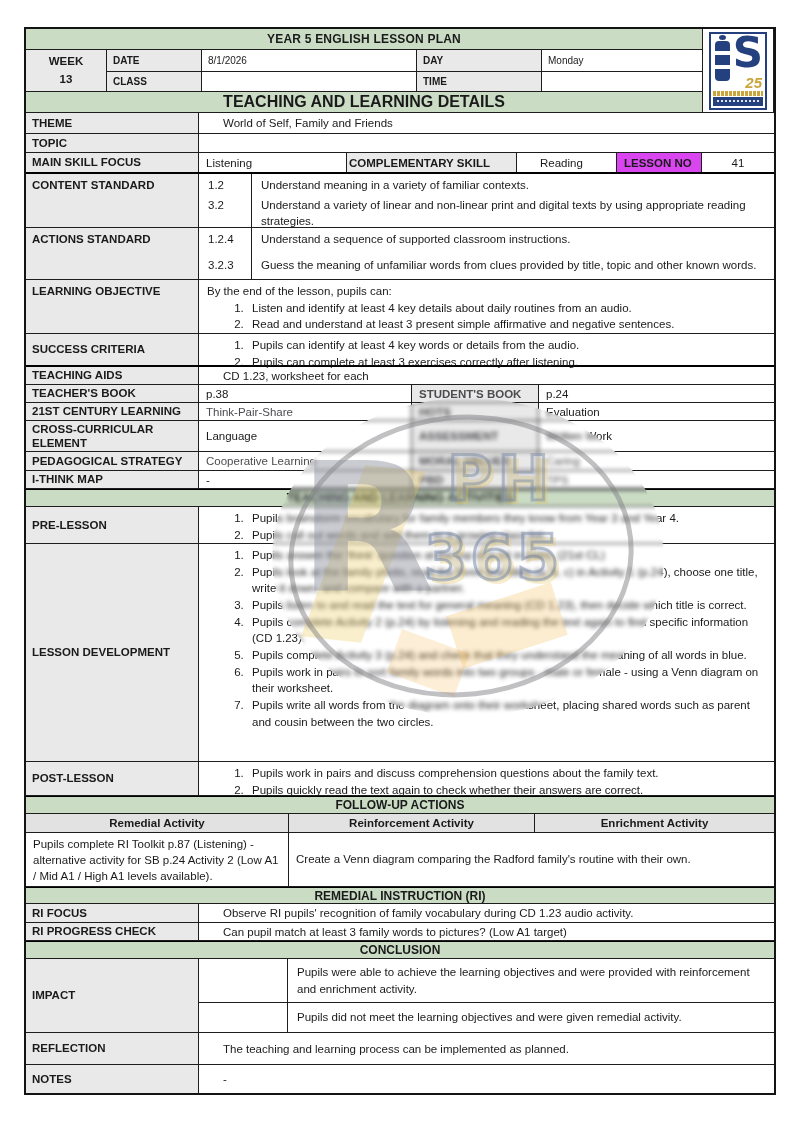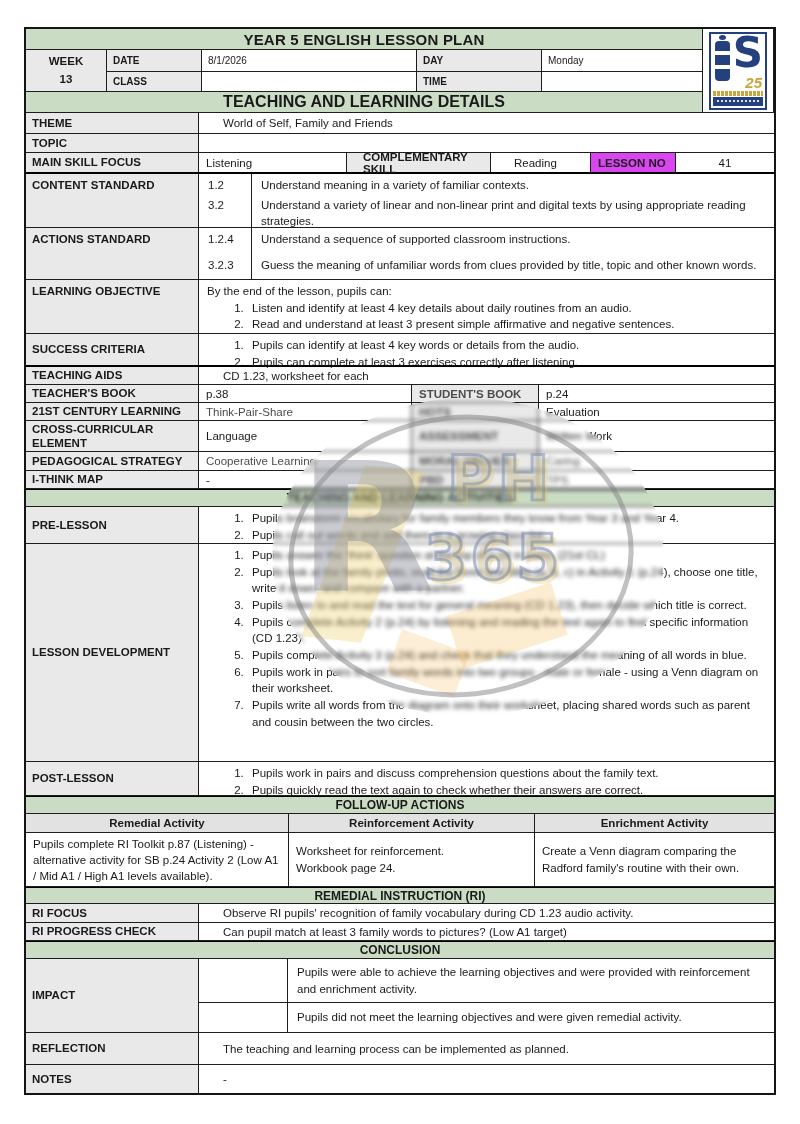--- a/index.html
+++ b/index.html
@@ -6,21 +6,21 @@
   body { background: #fff; font-family: "Liberation Sans", sans-serif; color: #1a1a1a; }
   .page { position: relative; width: 800px; height: 1124px; background: #fff; overflow: hidden; }
   .sheet { position: absolute; left: 24px; top: 27px; width: 752px; border: 2px solid #141414; background: #fff; }
 
   
   .hdr { display: grid; grid-template-columns: 81px 95px 215px 125px 161px 71px; grid-template-rows: 21px 22px 20px 21px; }
   .hdr > div { border-right: 1px solid #1d1d1d; border-bottom: 1px solid #1d1d1d; }
   .band-bg { background: #cbdcc5; }
   .gray-bg { background: #e9e9e9; }
   .h-title { grid-column: 1/6; grid-row: 1; display:flex; align-items:center; justify-content:center;
-             font-weight: bold; font-size: 15px; letter-spacing: .2px; }
+             font-weight: bold; font-size: 12px; letter-spacing: .2px; }
   .h-logo { grid-column: 6; grid-row: 1/5; border-bottom: none; display:flex; align-items:center; justify-content:center; background:#fff; }
   .h-week { grid-column: 1; grid-row: 2/4; display:flex; flex-direction:column; align-items:center; justify-content:center;
             font-weight:bold; font-size: 11.5px; line-height: 1.5; }
   .h-cell { display:flex; align-items:center; padding: 0 6px; font-size: 10px; }
   .h-lab  { font-weight: bold; }
   .h-band { grid-column: 1/6; grid-row: 4; display:flex; align-items:center; justify-content:center;
             font-weight:bold; font-size: 16px; }
 
   
   .logo-card { width: 58px; height: 78px; border: 2px solid #24407e; background: #fff;
@@ -43,21 +43,21 @@
   .r { display: flex; border-bottom: 1px solid #1d1d1d; font-size: 11.5px; }
   .bt2 { border-top: 1px solid #000; box-shadow: 0 -1px 0 #000; }
   .lab { width: 173px; background: #e9e9e9; font-weight: bold; padding: 2px 4px 2px 6px;
          border-right: 1px solid #1d1d1d; display: flex; align-items: center; line-height: 1.25; }
   .val { flex: 1; padding: 2px 24px; display: flex; align-items: center; }
   .band { border-bottom: 1px solid #1d1d1d; border-top: 1px solid #000; background: #cbdcc5; font-weight: bold; font-size: 12px;
           display:flex; align-items:center; justify-content:center; }
 
   
   .s1 { width: 148px; padding: 2px 7px; border-right: 1px solid #1d1d1d; display:flex; align-items:center; }
-  .sl2 { width: 144px; background:#e9e9e9; font-weight:bold; padding: 2px 16px; border-right:1px solid #1d1d1d; display:flex; align-items:center;}
+  .sl2 { width: 170px; background:#e9e9e9; font-weight:bold; padding: 2px 2px; border-right:1px solid #1d1d1d; display:flex; align-items:center;}
   .s2 { width: 100px; padding: 2px 23px; border-right: 1px solid #1d1d1d; display:flex; align-items:center; }
   .sl3 { width: 85px; background:#d946ef; font-weight:bold; padding: 2px 7px; border-right:1px solid #1d1d1d; display:flex; align-items:center;}
   .s3 { flex:1; display:flex; align-items:center; justify-content:center; }
 
   
   .stdgrid { flex: 1; display: grid; grid-template-columns: 53px 1fr; }
   .code { border-right: 1px solid #1d1d1d; padding: 3px 0 0 9px; line-height: 1.45; }
   .stdtxt { padding: 3px 9px 0; line-height: 1.45; }
 
   
@@ -274,24 +274,20 @@
     </div>
 
     <div class="band" style="height:18px">FOLLOW-UP ACTIONS</div>
     <div class="r fu-h" style="height:19px">
       <div class="fu1">Remedial Activity</div>
       <div class="fu2">Reinforcement Activity</div>
       <div class="fu3">Enrichment Activity</div>
     </div>
     <div class="r fu-c" style="height:54px">
       <div class="fu1">Pupils complete RI Toolkit p.87 (Listening) - alternative activity for SB p.24 Activity 2 (Low A1 / Mid A1 / High A1 levels available).</div>
-      <div class="fu2" style="display:flex;flex-direction:column;justify-content:center">
-        <span>Worksheet for reinforcement.</span>
-        <span>Workbook page 24.</span>
-      </div>
       <div class="fu3" style="display:flex;flex-direction:column;justify-content:center">Create a Venn diagram comparing the Radford family's routine with their own.</div>
     </div>
 
     <div class="band" style="height:17px">REMEDIAL INSTRUCTION (RI)</div>
     <div class="r" style="height:19px">
       <div class="lab">RI FOCUS</div>
       <div class="val">Observe RI pupils' recognition of family vocabulary during CD 1.23 audio activity.</div>
     </div>
     <div class="r" style="height:18px">
       <div class="lab">RI PROGRESS CHECK</div>

